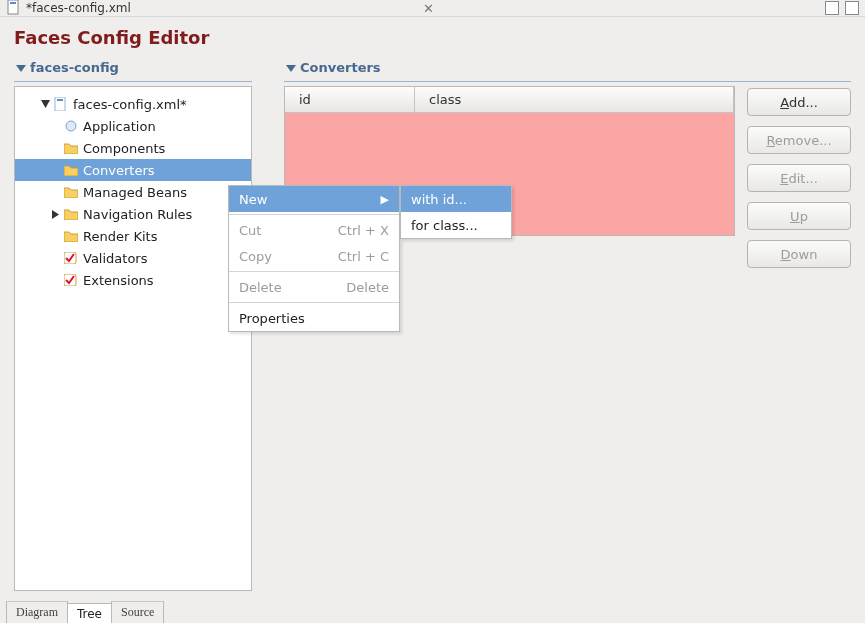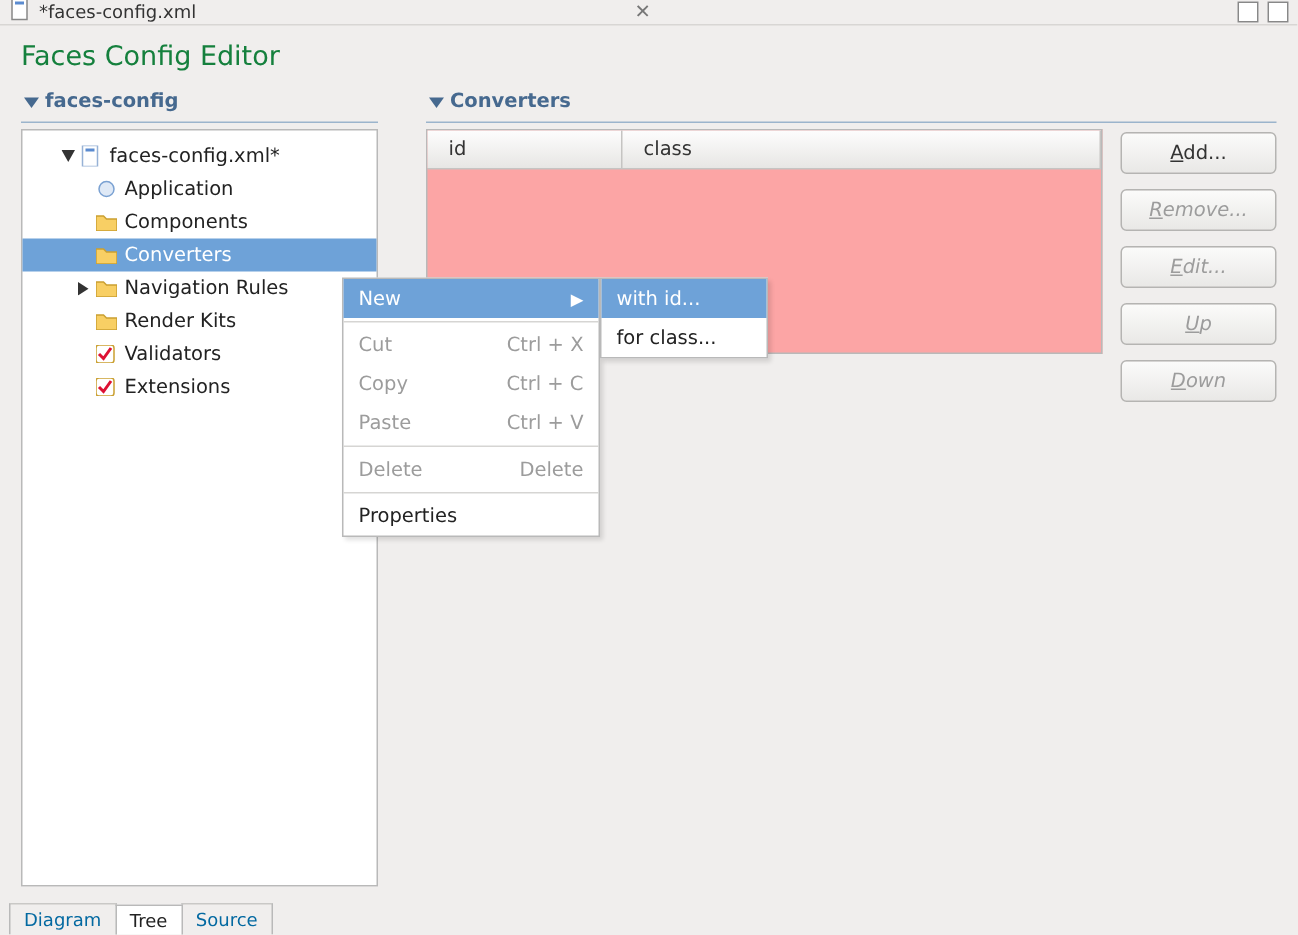--- a/index.html
+++ b/index.html
@@ -3,21 +3,21 @@
 <meta charset="utf-8">
 <style>
   * { box-sizing: border-box; margin: 0; padding: 0; font-family: "DejaVu Sans", "Liberation Sans", Arial, sans-serif; }
   body { width: 865px; height: 623px; background: #f0eeed; font-size: 13px; color: #222; position: relative; overflow: hidden; }
   .window { position: absolute; inset: 0; display: flex; flex-direction: column; }
   .titlebar { display: flex; align-items: center; height: 17px; padding: 0 6px; border-bottom: 1px solid #d8d6d4; }
   .titlebar .icon { margin-right: 4px; }
   .titlebar .title { flex: 1; font-size: 12px; color: #333; }
   .titlebar .win-btns { display: flex; gap: 6px; }
   .titlebar .win-btn { width: 14px; height: 14px; border: 1px solid #888; background: #fff; }
-  .header { padding: 10px 14px 8px 14px; font-size: 18px; font-weight: normal; color: #15803d; }
+  .header { padding: 10px 14px 8px 14px; font-size: 18px; font-weight: bold; color: #7f1d1d; }
   .content { flex: 1; display: flex; gap: 32px; padding: 0 14px 8px 14px; }
   .panel { display: flex; flex-direction: column; }
   .panel-head { font-weight: bold; color: #46698f; padding: 4px 2px 6px 2px; border-bottom: 1px solid #9bb4cc; margin-bottom: 4px; display: flex; align-items: center; }
   .twisty { display: inline-block; width: 10px; height: 10px; margin-right: 4px; }
   .twisty svg, .tree-toggle svg { display: block; }
   .left { width: 238px; }
   .right { flex: 1; display: flex; gap: 12px; }
   .tree-box { border: 1px solid #b9b9b9; background: #fff; flex: 1; padding-top: 6px; position: relative; }
   .tree-row { display: flex; align-items: center; height: 22px; padding-left: 4px; cursor: default; }
   .tree-row.level1 { padding-left: 24px; }
@@ -26,25 +26,25 @@
   .tree-row .node-icon { width: 16px; height: 16px; margin: 0 4px 0 2px; display: inline-flex; align-items: center; justify-content: center; }
   .tree-row.selected { background: #6ea2d8; color: #fff; }
   .table-area { flex: 1; display: flex; flex-direction: column; }
   .table { border: 1px solid #b9b9b9; background: #fca5a5; min-height: 150px; }
   .table-head { display: flex; background: linear-gradient(#fdfdfd,#e7e6e4); border-bottom: 1px solid #c5c4c2; }
   .th { padding: 5px 14px; border-right: 1px solid #c5c4c2; color: #333; font-size: 13px; }
   .th.id { width: 130px; }
   .th.class { flex: 1; }
   .btn-col { width: 104px; display: flex; flex-direction: column; gap: 10px; padding-top: 2px; }
   .btn { height: 28px; border: 1px solid #b5b4b2; border-radius: 4px; background: linear-gradient(#fbfbfa,#e9e8e6); font-size: 13px; color: #333; display: flex; align-items: center; justify-content: center; cursor: default; }
-  .btn.disabled { color: #9c9c9c; font-style: italic; }
+  .btn.disabled { color: #9c9c9c; }
   .btn .ul { text-decoration: underline; }
   .tabs { display: flex; align-items: flex-end; height: 24px; padding-left: 6px; border-top: 0; }
   .tab { padding: 3px 9px 3px 9px; font-size: 12px; border: 1px solid #b9b9b9; border-bottom: none; background: #eeeceb; margin-right: -1px; }
-  .tab.inactive { background: #f0eeed; color: #0369a1; border-top: 1px solid #c9c8c6; }
+  .tab.inactive { background: #f0eeed; color: #404040; border-top: 1px solid #c9c8c6; font-family: Liberation Serif, serif; }
   .tab.active { background: #fff; position: relative; top: 1px; }
   
   .ctx { position: absolute; background: #fff; border: 1px solid #b9b9b9; box-shadow: 2px 2px 3px rgba(0,0,0,.12); font-size: 13px; }
   .ctx.main { left: 228px; top: 185px; width: 172px; }
   .ctx-row { display: flex; align-items: center; height: 26px; padding: 0 10px; justify-content: space-between; }
   .ctx-row.hover { background: #6ea2d8; color: #fff; }
   .ctx-row.disabled { color: #9c9c9c; }
   .ctx-sep { height: 1px; background: #d6d5d3; margin: 2px 0; }
   .ctx-arrow { font-size: 11px; }
   .ctx.sub { left: 400px; top: 185px; width: 112px; }
@@ -122,20 +122,29 @@
           <div class="tree-row level2 selected">
             <span class="tree-toggle"></span>
             <span class="node-icon ico-folder">
                 <svg width="14" height="12">
                   <path d="M0 2h5l2 2h7v8H0z" fill="#f8cf64" stroke="#caa031"></path>
                 </svg>
               </span>
             <span>Converters</span>
           </div>
           <div class="tree-row level2">
+            <span class="tree-toggle"></span>
+            <span class="node-icon ico-folder">
+                <svg width="14" height="12">
+                  <path d="M0 2h5l2 2h7v8H0z" fill="#f8cf64" stroke="#caa031"></path>
+                </svg>
+              </span>
+            <span>Managed Beans</span>
+          </div>
+          <div class="tree-row level2">
             <span class="tree-toggle">
                 <svg width="9" height="9">
                   <polygon points="1,0 8,4.5 1,9" fill="#333"></polygon>
                 </svg>
               </span>
             <span class="node-icon ico-folder">
                 <svg width="14" height="12">
                   <path d="M0 2h5l2 2h7v8H0z" fill="#f8cf64" stroke="#caa031"></path>
                 </svg>
               </span>
@@ -227,24 +236,20 @@
   </div>
   <div class="ctx-sep"></div>
   <div class="ctx-row disabled">
     <span>Cut</span>
     <span>Ctrl + X</span>
   </div>
   <div class="ctx-row disabled">
     <span>Copy</span>
     <span>Ctrl + C</span>
   </div>
-  <div class="ctx-row disabled">
-    <span>Paste</span>
-    <span>Ctrl + V</span>
-  </div>
   <div class="ctx-sep"></div>
   <div class="ctx-row disabled">
     <span>Delete</span>
     <span>Delete</span>
   </div>
   <div class="ctx-sep"></div>
   <div class="ctx-row">
     <span>Properties</span>
   </div>
 </div>

